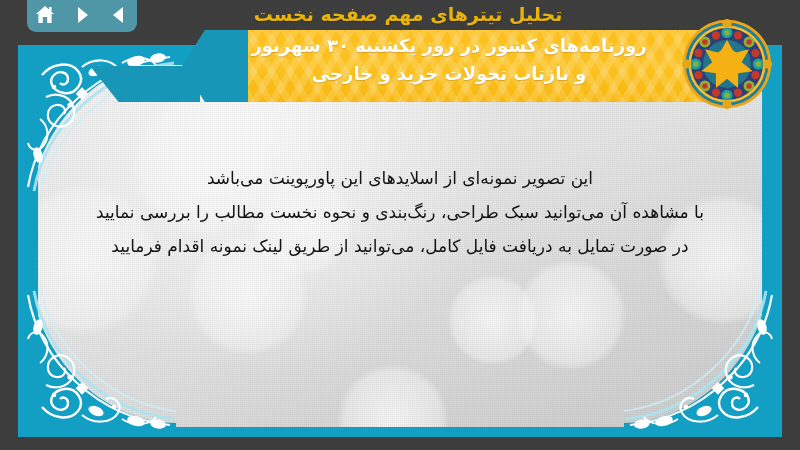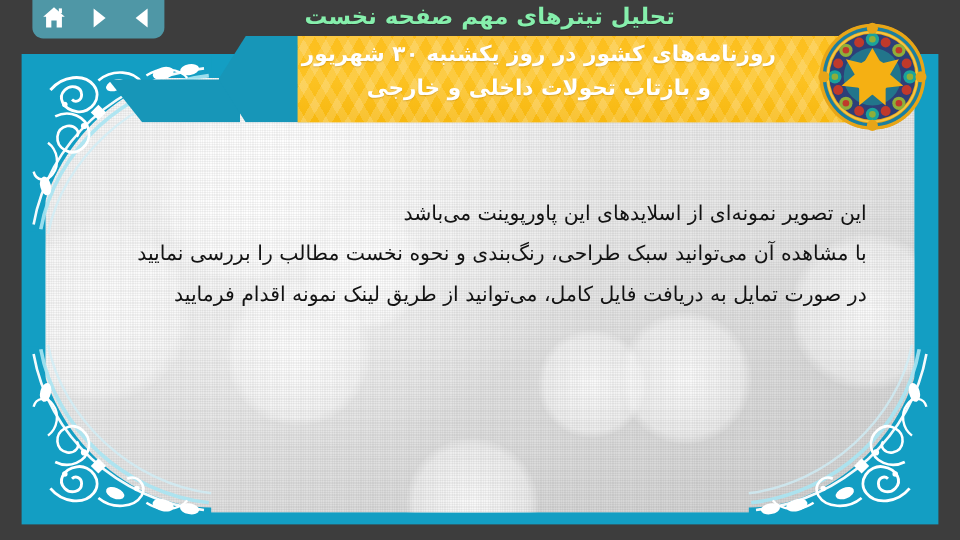--- a/index.html
+++ b/index.html
@@ -48,21 +48,21 @@
   }
   .nav-btn svg { display: block; }
 
   
   .header-title {
     position: absolute;
     right: 112px;
     top: 2px;
     width: 560px;
     text-align: center;
-    color: #86efac;
+    color: #eab308;
     font-size: 19px;
     font-weight: bold;
     letter-spacing: 0px;
     line-height: 24px;
     z-index: 32;
     white-space: nowrap;
     text-shadow: 0 1px 0 rgba(0,0,0,0.25);
   }
 
   
@@ -193,20 +193,21 @@
     pointer-events: none;
   }
 
   
   .body-text {
     position: absolute;
     left: 40px;
     right: 40px;
     top: 96px;
     z-index: 22;
+    text-align: center;
     color: #121212;
     font-size: 17px;
     line-height: 34px;
     white-space: nowrap;
   }
   .body-text .line { display: block; }
 </style>
 </head>
 <body>
 
@@ -296,21 +297,21 @@
       <circle cx="96" cy="30" r="2.3"></circle>
       <rect x="60" y="44" width="9" height="9" transform="rotate(45 64 48)"></rect>
     </g>
   </svg>
 
   <div class="ribbon-arrow-tail"></div>
   <div class="ribbon-arrow"></div>
   <div class="ribbon"></div>
   <div class="ribbon-text">
     <span>روزنامه‌های کشور در روز یکشنبه ۳۰ شهریور</span>
-    <span>و بازتاب تحولات داخلی و خارجی</span>
+    <span>و بازتاب تحولات خرید و خارجی</span>
   </div>
 
   <div class="header-title">تحلیل تیترهای مهم صفحه نخست</div>
 
   <svg class="medallion" viewBox="0 0 100 100">
     <circle cx="50" cy="50" r="48" fill="#e8a517"></circle>
     <circle cx="50" cy="50" r="45" fill="#1b7fa0"></circle>
     <circle cx="50" cy="50" r="42" fill="#e8a517"></circle>
     <circle cx="50" cy="50" r="39" fill="#2d3f78"></circle>
     <g>

